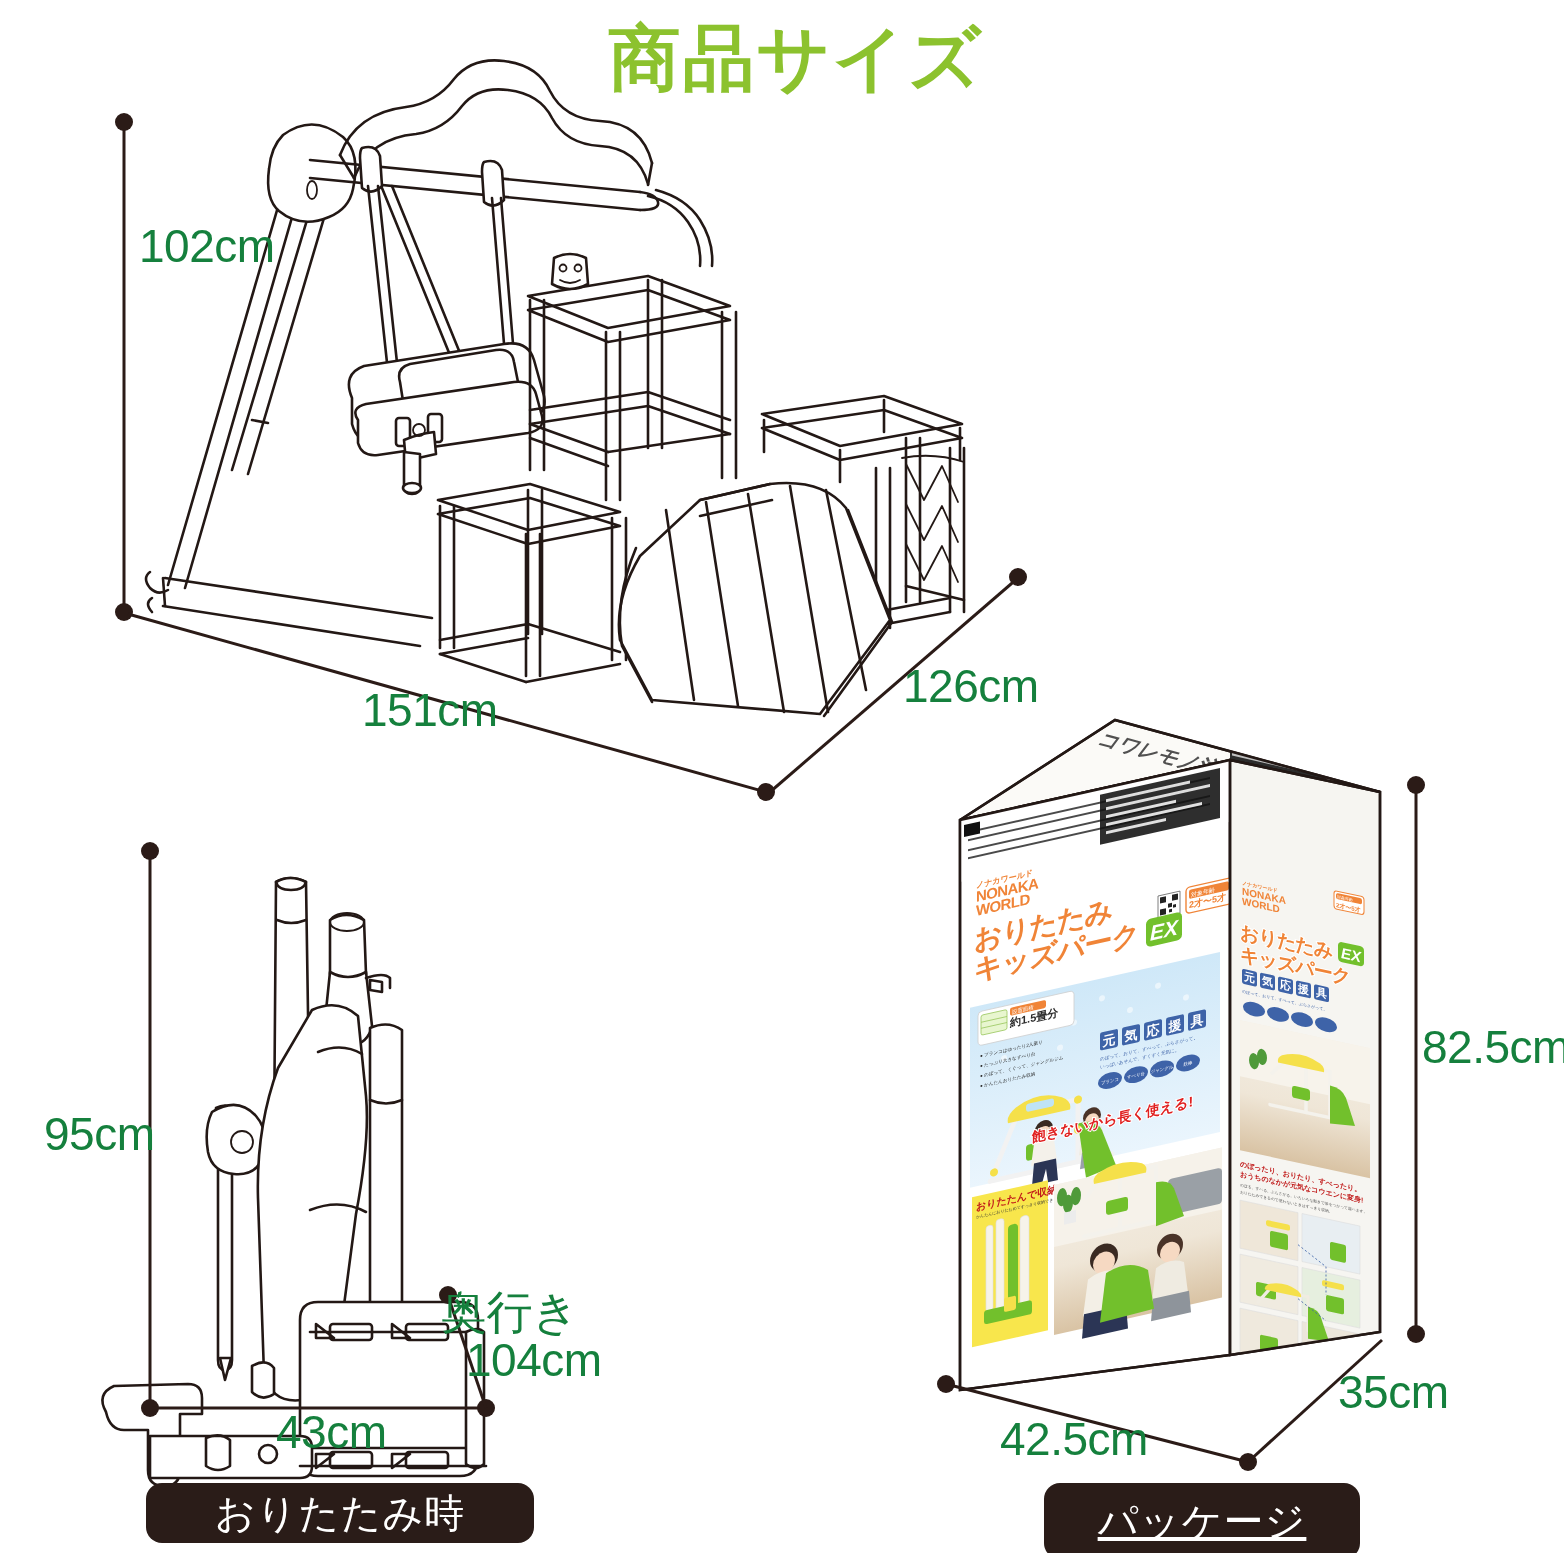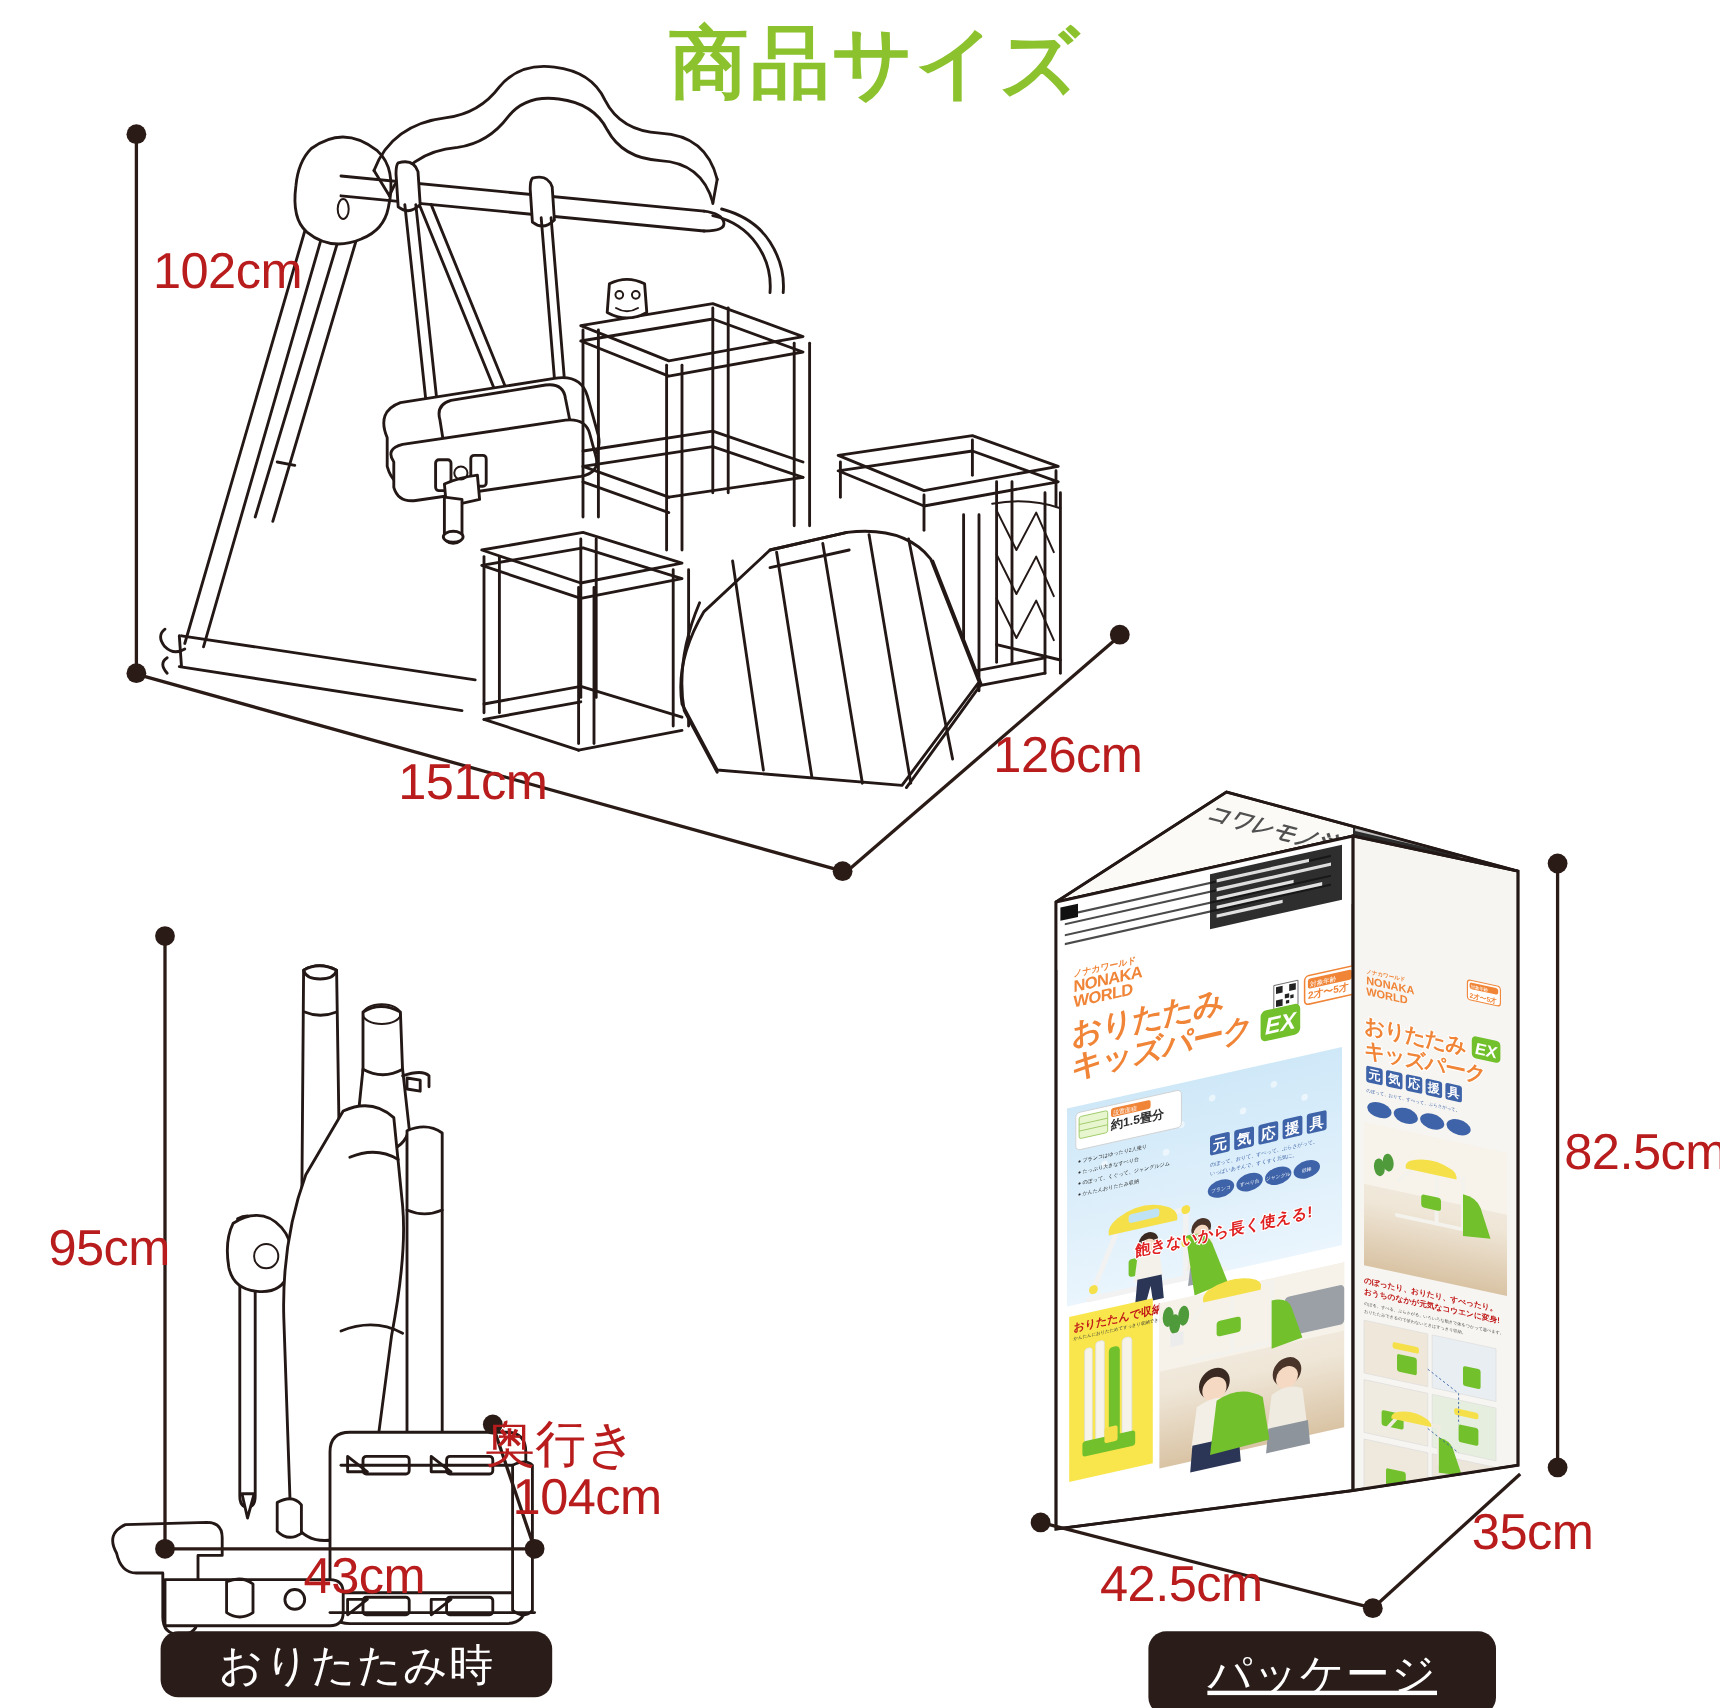--- a/index.html
+++ b/index.html
@@ -18,21 +18,21 @@
     font-size: 72px;
     font-weight: 700;
     color: #8CC22E;
     letter-spacing: 2px;
     line-height: 1;
     padding-left: 28px;
   }
 
   .dimlabel {
     position: absolute;
-    color: #b91c1c;
+    color: #15803d;
     font-size: 46px;
     font-weight: 400;
     letter-spacing: -0.5px;
     white-space: nowrap;
     line-height: 1.08;
   }
   .dimlabel.two-line { font-size: 46px; }
 
   .badge {
     position: absolute;
@@ -793,16 +793,16 @@
     <circle class="dot" cx="46" cy="684" r="9"></circle>
     <circle class="dot" cx="348" cy="762" r="9"></circle>
 
     <line class="ln" x1="348" y1="762" x2="482" y2="640"></line>
   </svg>
 
   <div class="dimlabel" style="left:1422px; top:1023px;">82.5cm</div>
   <div class="dimlabel" style="left:1000px; top:1399px;margin-top:16px;">42.5cm</div>
   <div class="dimlabel" style="left:1338px; top:1368px;">35cm</div>
 
-  <div class="badge" style="left:146px; top:1483px; width:356px; height:60px;">おりたたみ時</div>
+  <div class="badge" style="left:146px; top:1483px; width:388px; height:60px;">おりたたみ時</div>
   <div class="badge" style="left:1044px; top:1483px; width:316px; height:76px;text-decoration:underline;">パッケージ</div>
 
 </div>
 
 </body></html>

